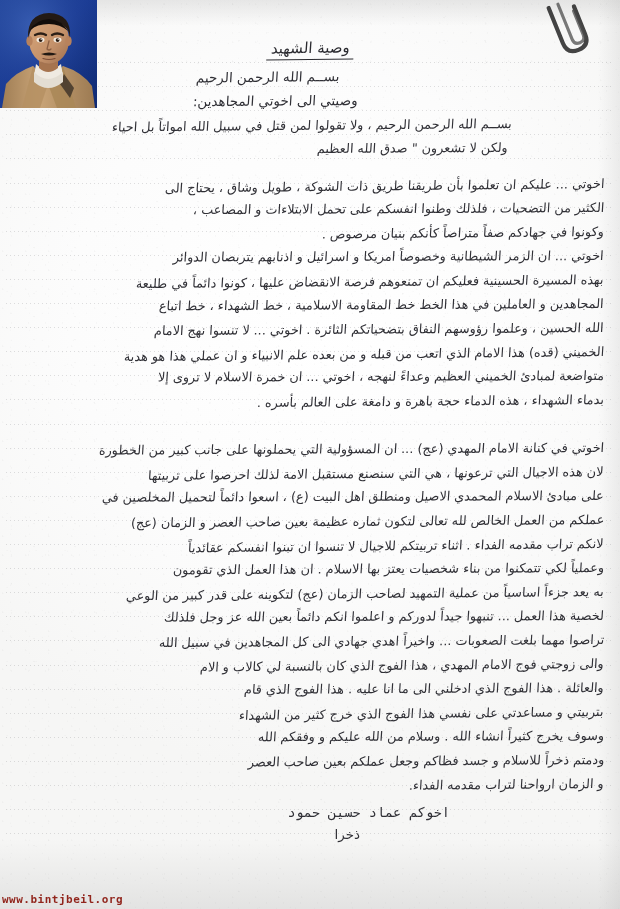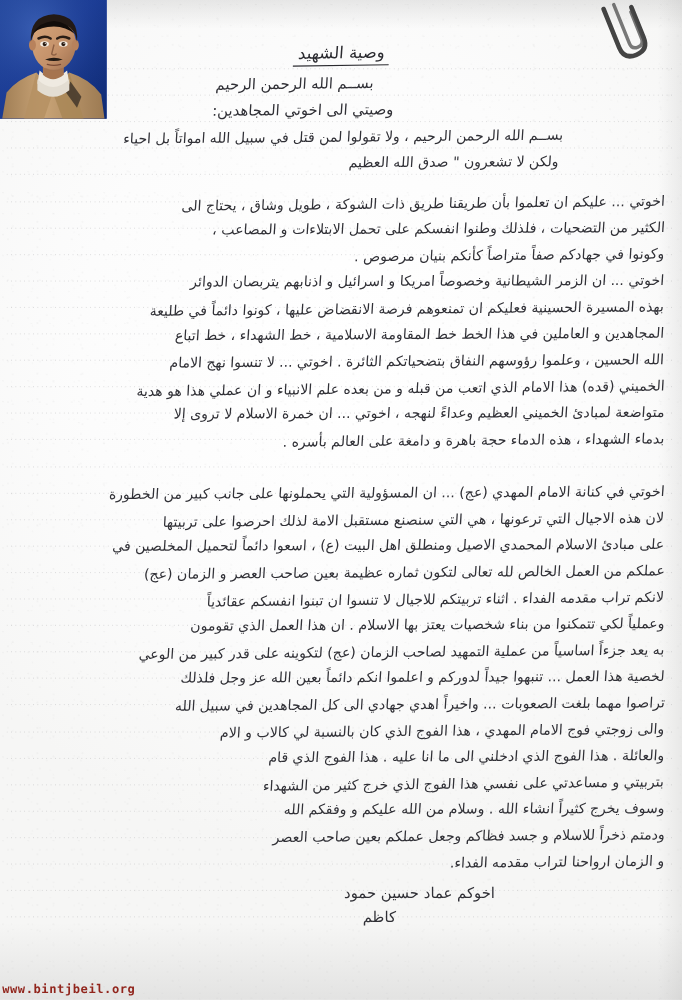--- a/index.html
+++ b/index.html
@@ -290,19 +290,19 @@
       <div class="hw-line" style="top: 608px; right: 16px; font-size: 12.8px; transform: rotate(-0.2deg) skewX(-4deg);">لخصية هذا العمل ... تنبهوا جيداً لدوركم و اعلموا انكم دائماً بعين الله عز وجل فلذلك</div>
       <div class="hw-line" style="top: 632px; right: 16px; font-size: 12.8px; transform: rotate(-0.4deg) skewX(-4deg);">تراصوا مهما بلغت الصعوبات ... واخيراً اهدي جهادي الى كل المجاهدين في سبيل الله</div>
       <div class="hw-line" style="top: 656px; right: 16px; font-size: 12.8px; transform: rotate(-0.5deg) skewX(-4deg);">والى زوجتي فوج الامام المهدي ، هذا الفوج الذي كان بالنسبة لي كالاب و الام</div>
       <div class="hw-line" style="top: 680px; right: 16px; font-size: 12.8px; transform: rotate(-0.3deg) skewX(-4deg);">والعائلة . هذا الفوج الذي ادخلني الى ما انا عليه . هذا الفوج الذي قام</div>
       <div class="hw-line" style="top: 704px; right: 16px; font-size: 12.8px; transform: rotate(-0.6deg) skewX(-4deg);">بتربيتي و مساعدتي على نفسي هذا الفوج الذي خرج كثير من الشهداء</div>
       <div class="hw-line" style="top: 728px; right: 16px; font-size: 12.8px; transform: rotate(-0.2deg) skewX(-4deg);">وسوف يخرج كثيراً انشاء الله . وسلام من الله عليكم و وفقكم الله</div>
       <div class="hw-line" style="top: 752px; right: 16px; font-size: 12.8px; transform: rotate(-0.4deg) skewX(-4deg);">ودمتم ذخراً للاسلام و جسد فظاكم وجعل عملكم بعين صاحب العصر</div>
       <div class="hw-line" style="top: 776px; right: 16px; font-size: 12.8px; transform: rotate(-0.5deg) skewX(-4deg);">و الزمان ارواحنا لتراب مقدمه الفداء.</div>
     </div>
 
-  <div class="hw-line" id="sig1" style="top:804px; right:170px; font-size:13.5px;">اخوكم عماد حسين حمود</div>
-  <div class="hw-line" id="sig2" style="top:826px; right:260px; font-size:13.5px;">كاظم</div>
+  <div class="hw-line" id="sig1" style="top:804px; right:170px; font-size:13.5px;font-family:Liberation Mono, monospace;">اخوكم عماد حسين حمود</div>
+  <div class="hw-line" id="sig2" style="top:826px; right:260px; font-size:13.5px;">ذخرا</div>
 
   <div class="watermark">www.bintjbeil.org</div>
 
   <span class="sr">بورتريه الشهيد</span>
 </div>
 
 </body></html>

